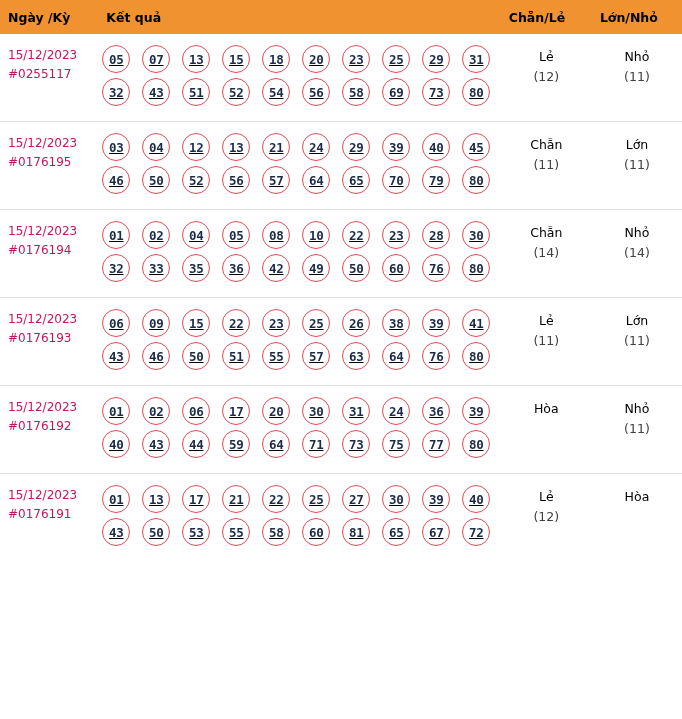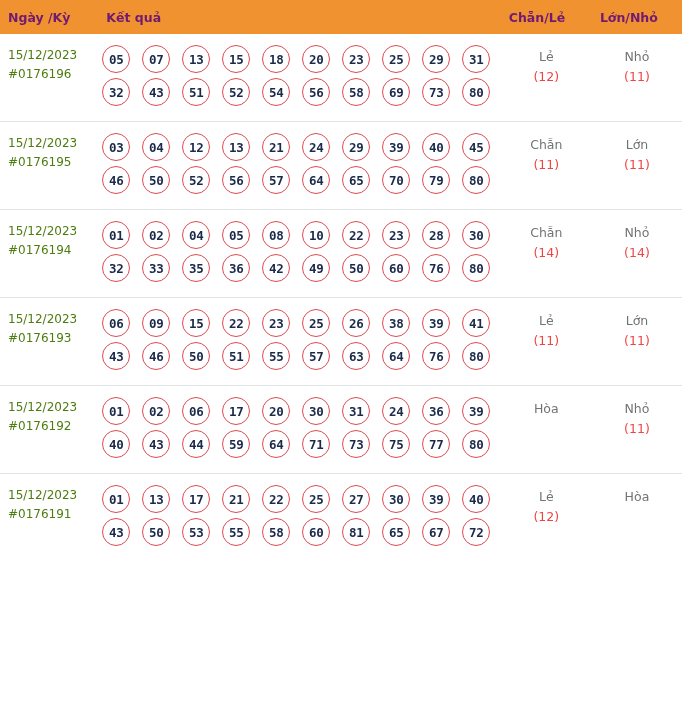--- a/index.html
+++ b/index.html
@@ -17,21 +17,21 @@
   .results-table {
     width: 682px;
     border-collapse: collapse;
   }
   
   .table-header {
     background: #f0922f;
     height: 34px;
   }
   .table-header th {
-    color: #701a75;
+    color: #000000;
     font-size: 12.5px;
     font-weight: bold;
     text-align: left;
     padding: 8px;
     vertical-align: middle;
     white-space: nowrap;
   }
   .th-date    { width: 96px;  padding-left: 8px !important; }
   .th-result  { width: 398px; padding-left: 12px !important; }
   .th-oddeven { width: 96px;  text-align: left; }
@@ -41,34 +41,35 @@
   .result-row {
     border-bottom: 1px solid #e3e3e3;
   }
   .result-row:last-child { border-bottom: none; }
   .cell-date {
     vertical-align: top;
     padding: 12px 0 0 8px;
     width: 96px;
   }
   .date-text, .draw-id {
-    color: #4d7c0f;
+    color: #be185d;
     font-size: 12px;
     line-height: 19px;
     white-space: nowrap;
   }
   .cell-numbers {
     vertical-align: top;
     padding: 6px 0 10px 8px;
   }
   .number-line {
     display: flex;
     flex-direction: row;
     gap: 12px;
     margin: 5px 0;
+    text-decoration: underline;
   }
   .ball {
     width: 28px;
     height: 28px;
     min-width: 28px;
     border: 1.5px solid #e04a52;
     border-radius: 50%;
     box-sizing: border-box;
     display: flex;
     align-items: center;
@@ -79,27 +80,27 @@
     font-weight: bold;
     letter-spacing: -0.3px;
     background: #ffffff;
   }
   .cell-verdict {
     vertical-align: top;
     text-align: center;
     padding-top: 12px;
   }
   .verdict-label {
-    color: #737373;
+    color: #000000;
     font-size: 12.5px;
     line-height: 21px;
     display: block;
   }
   .verdict-count {
-    color: #ef4444;
+    color: #404040;
     font-size: 12.5px;
     line-height: 19px;
     display: block;
   }
 </style>
 </head>
 <body>
 
 <table class="results-table">
   <thead>
@@ -107,21 +108,21 @@
       <th class="th-date">Ngày /Kỳ</th>
       <th class="th-result">Kết quả</th>
       <th class="th-oddeven">Chẵn/Lẻ</th>
       <th class="th-bigsmall">Lớn/Nhỏ</th>
     </tr>
   </thead>
   <tbody id="rows-body">
       <tr class="result-row">
         <td class="cell-date">
           <div class="date-text">15/12/2023</div>
-          <div class="draw-id">#0176196</div>
+          <div class="draw-id">#0255117</div>
         </td>
         <td class="cell-numbers">
           <div class="number-line">
             <span class="ball">05</span>
             <span class="ball">07</span>
             <span class="ball">13</span>
             <span class="ball">15</span>
             <span class="ball">18</span>
             <span class="ball">20</span>
             <span class="ball">23</span>

